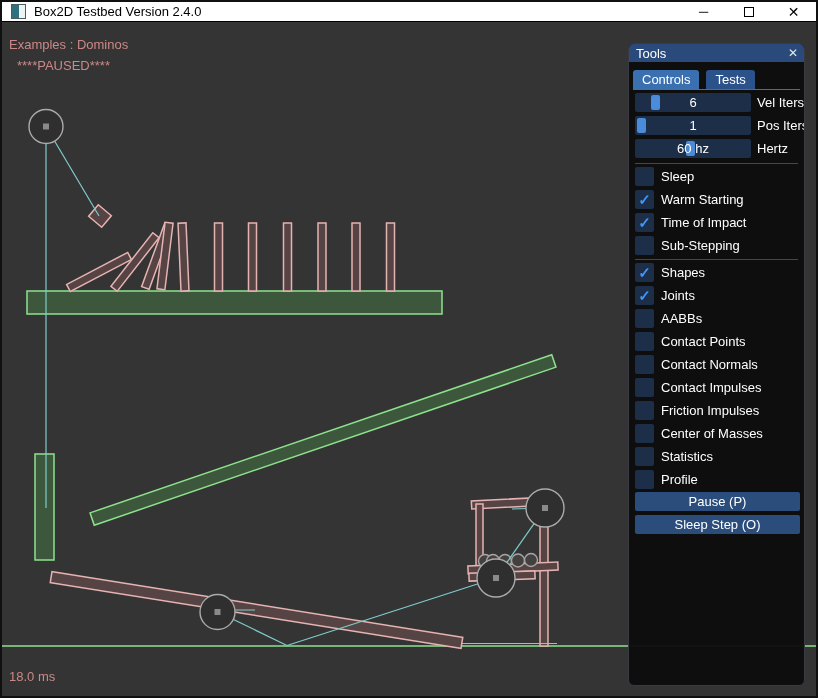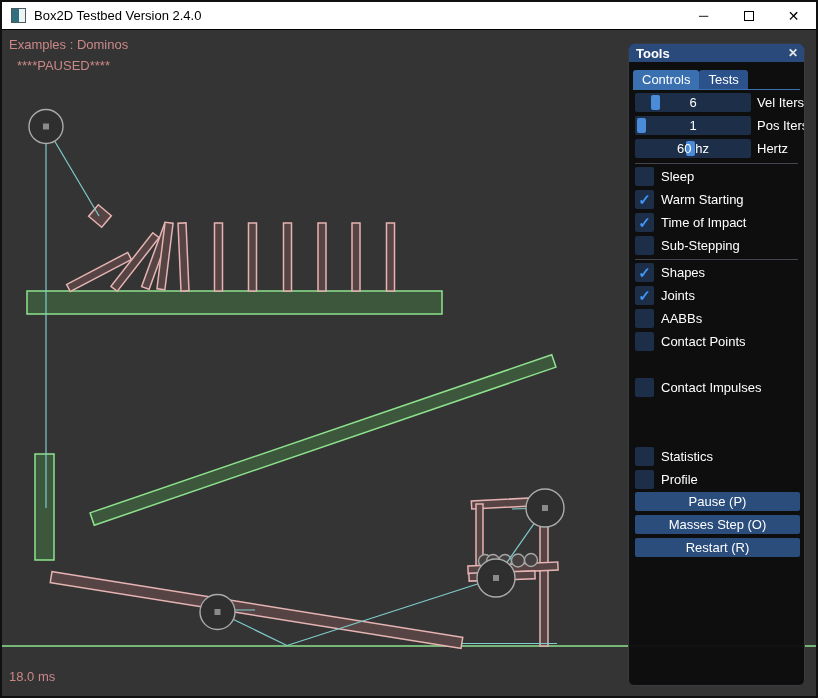--- a/index.html
+++ b/index.html
@@ -4,21 +4,21 @@
 <style>
   * { box-sizing: border-box; }
   html,body { margin:0; padding:0; background:#1a1a1a; }
   .window {
     position:relative; width:818px; height:698px; overflow:hidden;
     font-family:"Liberation Sans", sans-serif;
     background:#343434; border:2px solid #101010;
   }
   
   .titlebar {
-    position:absolute; top:0; left:0; right:0; height:28px;
+    position:absolute; top:0; left:0; right:0; height:20px;
     background:#ffffff; color:#000; display:flex; align-items:center;
     border-bottom:1px solid #000;
   }
   .app-icon {
     width:15px; height:15px; margin-left:9px; border:1px solid #4a5c60;
     background:linear-gradient(90deg,#2f6f7e 0 55%, #eef4f4 55% 100%);
   }
   .win-title { font-size:13px; margin-left:8px; }
   .caption-buttons { margin-left:auto; display:flex; height:100%; }
   .caption-btn {
@@ -43,25 +43,25 @@
   .joint-line    { stroke:var(--cyan-joint); stroke-width:1.2; fill:none; }
   .ground-line   { stroke:var(--green-line); stroke-width:1.5; }
   
   .tools-panel {
     position:absolute; left:626px; top:10px; width:177px; height:643px;
     background:rgba(12,12,12,0.96); border:1px solid #3a3a42; border-radius:6px;
     color:#fff; font-size:13px; overflow:hidden;
   }
   .panel-titlebar {
     position:absolute; top:0; left:0; right:0; height:18px;
-    background:var(--imgui-title); display:flex; align-items:center;font-weight:bold;
+    background:var(--imgui-title); display:flex; align-items:center;
   }
   .panel-title { margin-left:7px; font-size:13px; }
   .panel-close { margin-left:auto; margin-right:6px; font-size:12px; color:#e8e8e8; }
-  .tabbar { position:absolute; top:26px; left:4px; right:4px; height:19px; display:flex; gap:0; }
+  .tabbar { position:absolute; top:26px; left:4px; right:4px; height:19px; display:flex; gap:7px; }
   .tab {
     padding:0 9px; height:19px; line-height:19px; border-radius:3px 3px 0 0; font-size:13px;
   }
   .tab.active   { background:#3a70b0; }
   .tab.inactive { background:#2b528a; }
   .tab-underline { position:absolute; top:45px; left:4px; right:4px; height:1px; background:#3a70b0; }
   .slider-row { position:absolute; left:6px; height:19px; width:165px; }
   .slider-track {
     position:absolute; left:0; top:0; width:116px; height:19px;
     background:var(--frame-bg); border-radius:2px;
@@ -253,31 +253,42 @@
         <div class="checkbox-label">Joints</div>
       </div>
       <div class="checkbox-row" style="top:265px">
         <div class="checkbox-box"></div>
         <div class="checkbox-label">AABBs</div>
       </div>
       <div class="checkbox-row" style="top:288px">
         <div class="checkbox-box"></div>
         <div class="checkbox-label">Contact Points</div>
       </div>
+      <div class="checkbox-row" style="top:311px">
+        <div class="checkbox-box"></div>
+        <div class="checkbox-label">Contact Normals</div>
+      </div>
       <div class="checkbox-row" style="top:334px">
         <div class="checkbox-box"></div>
         <div class="checkbox-label">Contact Impulses</div>
       </div>
+      <div class="checkbox-row" style="top:357px">
+        <div class="checkbox-box"></div>
+        <div class="checkbox-label">Friction Impulses</div>
+      </div>
+      <div class="checkbox-row" style="top:380px">
+        <div class="checkbox-box"></div>
+        <div class="checkbox-label">Center of Masses</div>
+      </div>
       <div class="checkbox-row" style="top:403px">
         <div class="checkbox-box"></div>
         <div class="checkbox-label">Statistics</div>
       </div>
       <div class="checkbox-row" style="top:426px">
         <div class="checkbox-box"></div>
         <div class="checkbox-label">Profile</div>
       </div>
 
       <div class="panel-button" style="top:448px">Pause (P)</div>
-      <div class="panel-button" style="top:471px">Masses Step (O)</div>
-      <div class="panel-button" style="top:494px">Restart (R)</div>
+      <div class="panel-button" style="top:471px">Sleep Step (O)</div>
     </div>
   </div>
 </div>
 
 </body></html>

